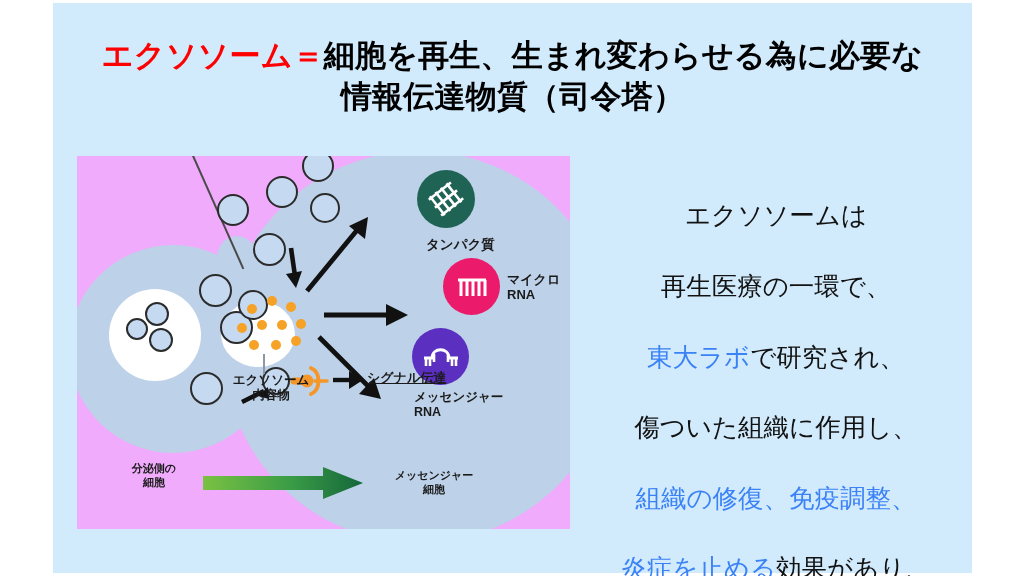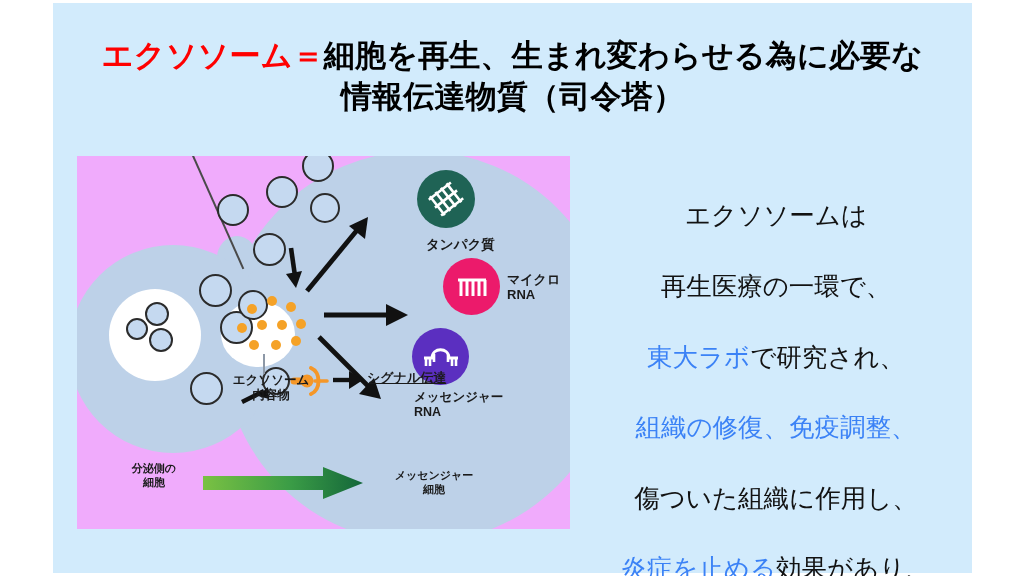--- a/index.html
+++ b/index.html
@@ -342,21 +342,21 @@
     </div>
     <div class="blabel" style="left:296px; top:312px; width:122px;">メッセンジャー
 細胞</div>
 
   </div>
 
   <div id="desc">
     <span class="ln"><span>エクソソームは</span></span>
     <span class="ln"><span>再生医療の一環で、</span></span>
     <span class="ln"><span class="red">東大ラボ</span><span>で研究され、</span></span>
+    <span class="ln"><span>傷ついた組織に作用し、</span></span>
     <span class="ln"><span class="red">組織の修復、免疫調整、</span></span>
-    <span class="ln"><span>傷ついた組織に作用し、</span></span>
     <span class="ln"><span class="red">炎症を止める</span><span>効果があり、</span></span>
     
     
     
   </div>
 
 </div>
 
 </body></html>

